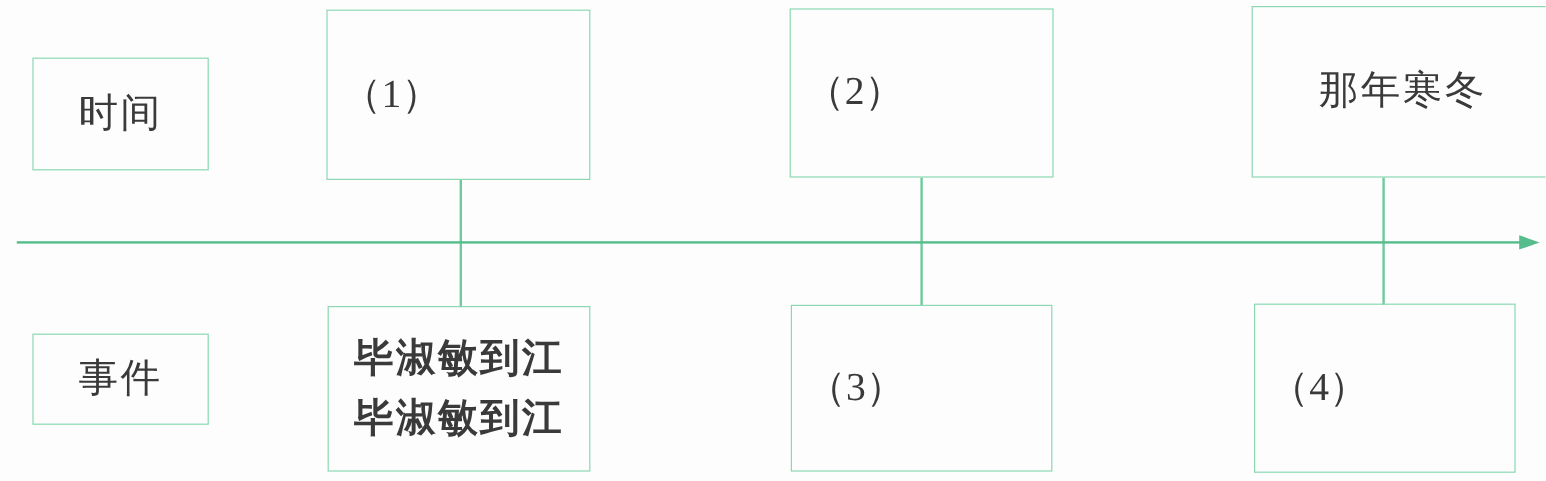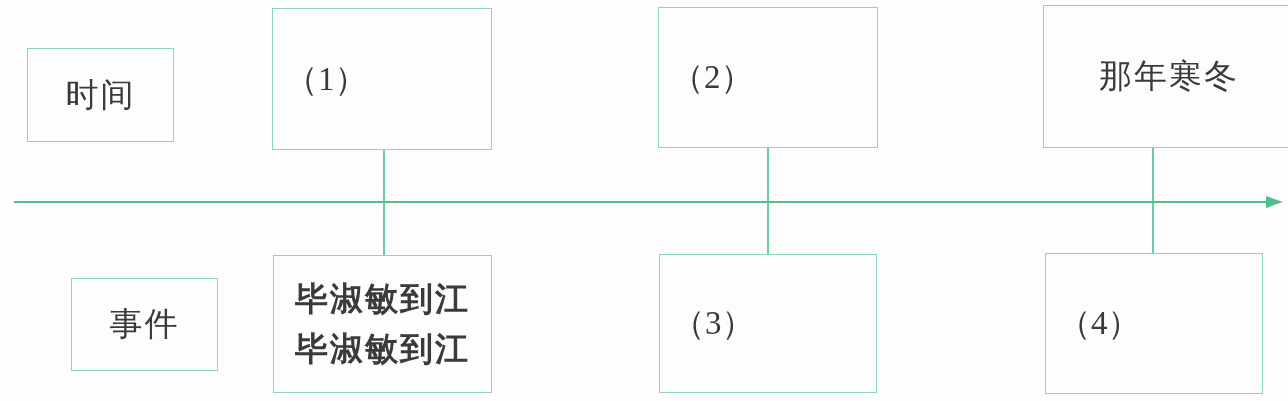--- a/index.html
+++ b/index.html
@@ -55,21 +55,21 @@
   </div>
 
   <div class="box num" style="left:658px;top:7px;width:220px;height:141px;">
     <div class="tl">（2）</div>
   </div>
 
   <div class="box" style="left:1043px;top:5px;width:252px;height:143px;">
     <div class="tl">那年寒冬</div>
   </div>
 
-  <div class="box" style="left:27px;top:278px;width:147px;height:93px;margin-left:44px;">
+  <div class="box" style="left:27px;top:278px;width:147px;height:76px;">
     <div class="tl">事件</div>
   </div>
 
   <div class="box" style="left:273px;top:255px;width:219px;height:138px;font-weight:bold;">
     <div class="tl">毕淑敏到江</div>
     <div class="tl">毕淑敏到江</div>
   </div>
 
   <div class="box num" style="left:659px;top:254px;width:218px;height:139px;">
     <div class="tl">（3）</div>

